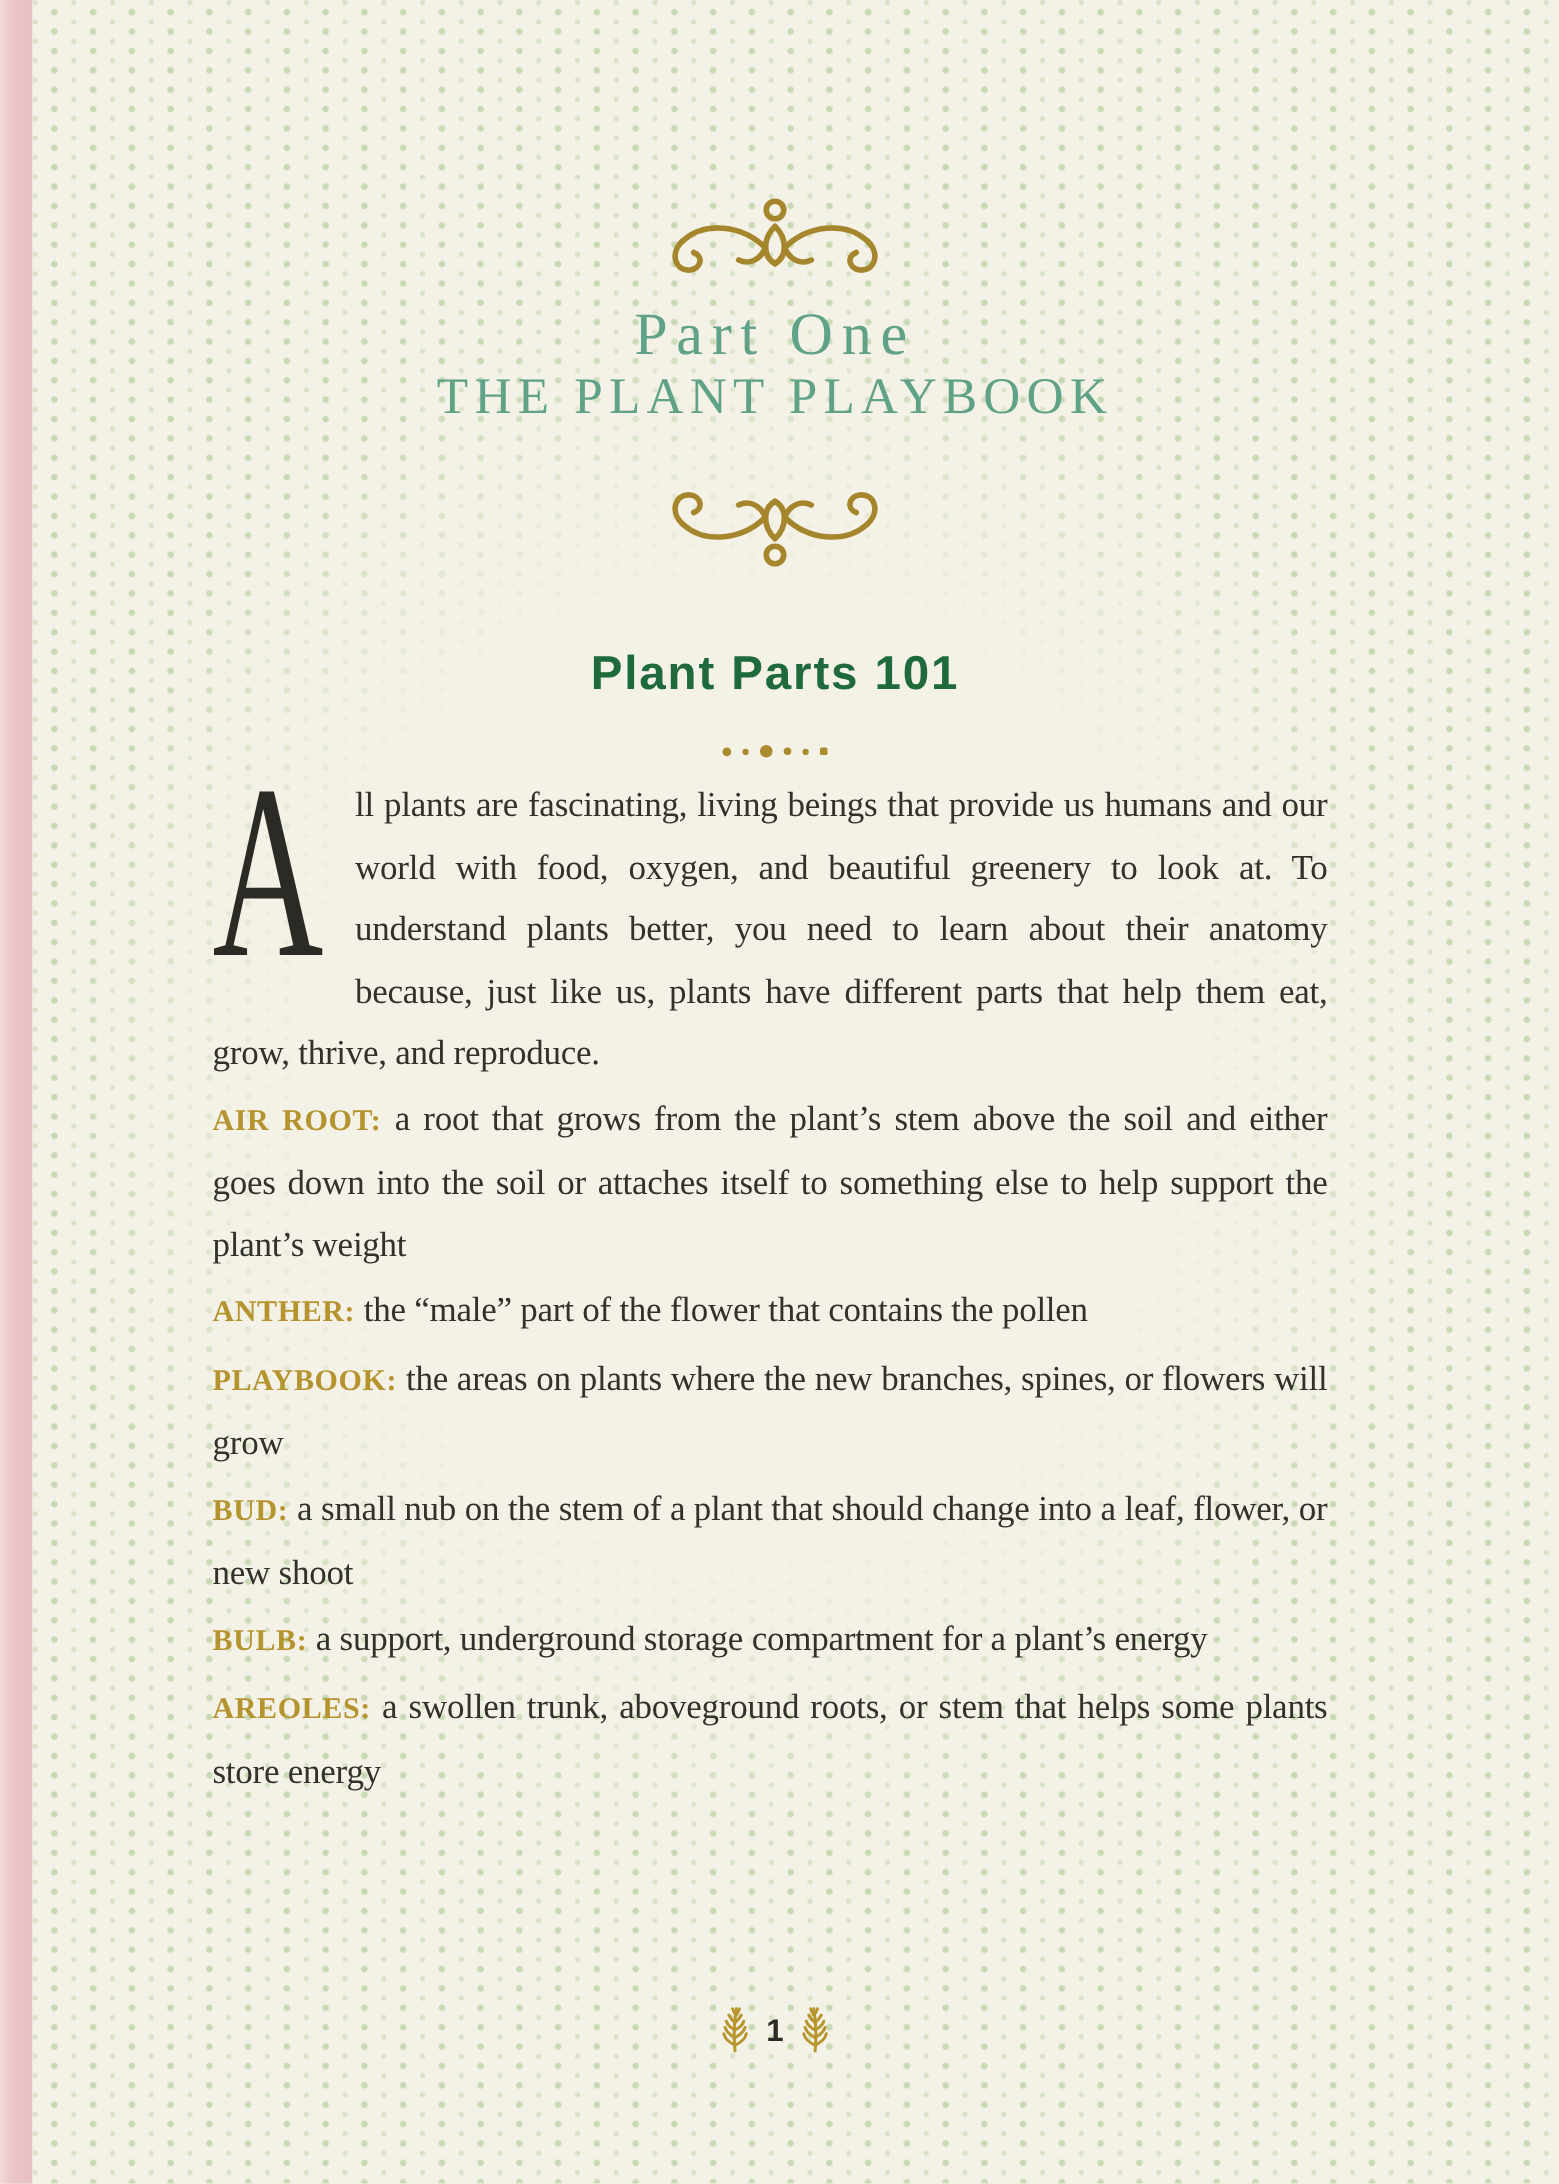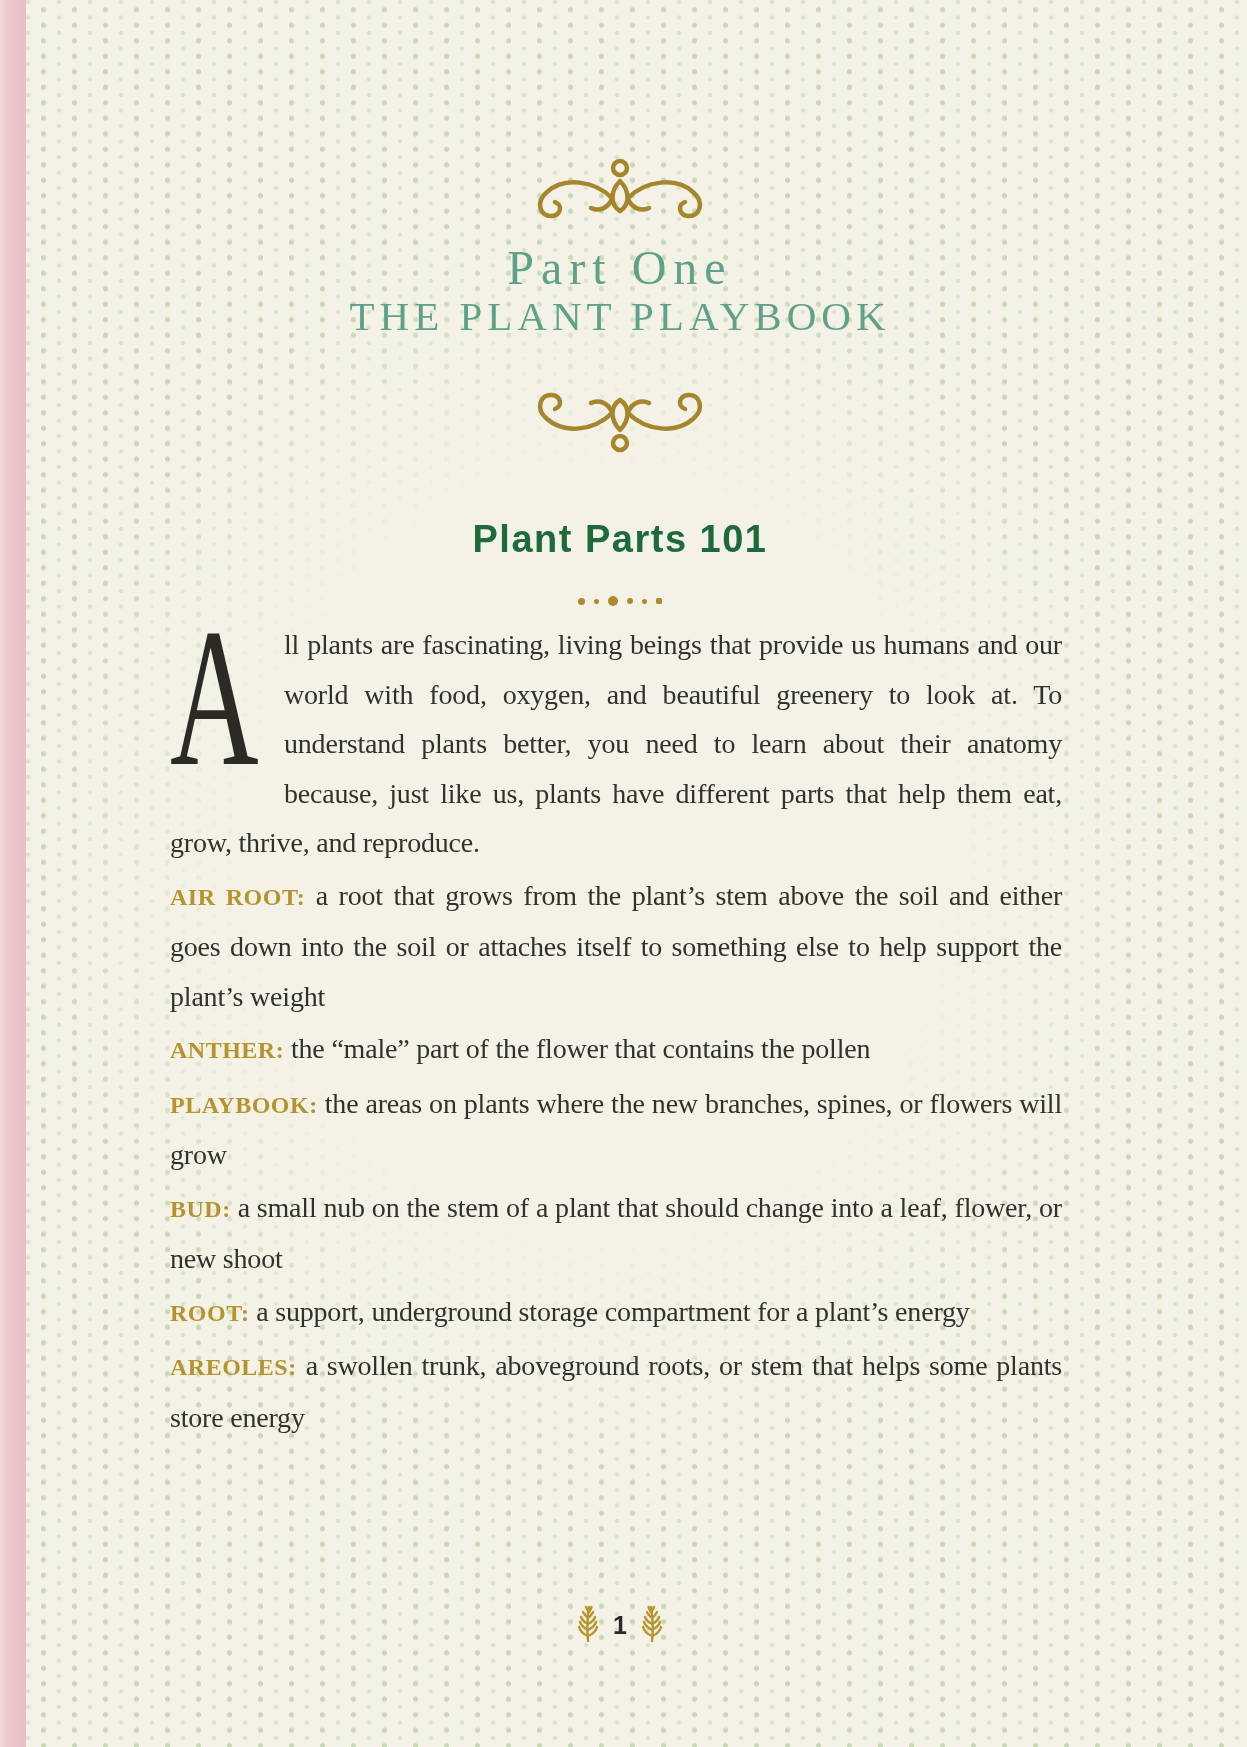--- a/index.html
+++ b/index.html
@@ -125,21 +125,21 @@
   <span class="dot d6"></span>
 </div>
 
 <div class="content">
   <p class="intro"><span class="dropcap">A</span><span>ll plants are fascinating, living beings that provide us humans and our world with food, oxygen, and beautiful greenery to look at. To understand plants better, you need to learn about their anatomy because, just like us, plants have different parts that help them eat, grow, thrive, and reproduce.</span></p>
 
   <p class="entry"><span class="term">AIR ROOT:</span> <span>a root that grows from the plant’s stem above the soil and either goes down into the soil or attaches itself to something else to help support the plant’s weight</span></p>
   <p class="entry"><span class="term">ANTHER:</span> <span>the “male” part of the flower that contains the pollen</span></p>
   <p class="entry"><span class="term">PLAYBOOK:</span> <span>the areas on plants where the new branches, spines, or flowers will grow</span></p>
   <p class="entry"><span class="term">BUD:</span> <span>a small nub on the stem of a plant that should change into a leaf, flower, or new shoot</span></p>
-  <p class="entry"><span class="term">ROOT:</span> <span>a support, underground storage compartment for a plant’s energy</span></p>
+  <p class="entry"><span class="term">BULB:</span> <span>a support, underground storage compartment for a plant’s energy</span></p>
   <p class="entry"><span class="term">AREOLES:</span> <span>a swollen trunk, aboveground roots, or stem that helps some plants store energy</span></p>
 </div>
 
 <div class="footer">
   <span class="fern left">
     <svg width="26" height="38" viewBox="0 0 26 38" fill="none" stroke="#b8962e" stroke-width="2.4" stroke-linecap="round">
       <path d="M14 37 C 13 27, 13 15, 15 3"></path>
       <path d="M14 32 C 9 30, 6 27, 5 23"></path>
         <path d="M14 32 C 19 30, 22 27, 23 23"></path>
       <path d="M14 26 C 10 24, 7 21, 6 18"></path>

